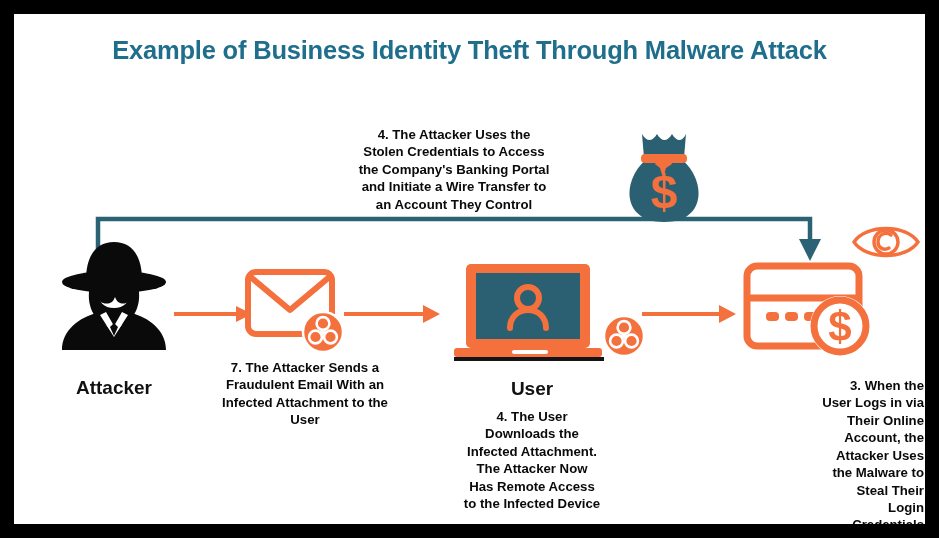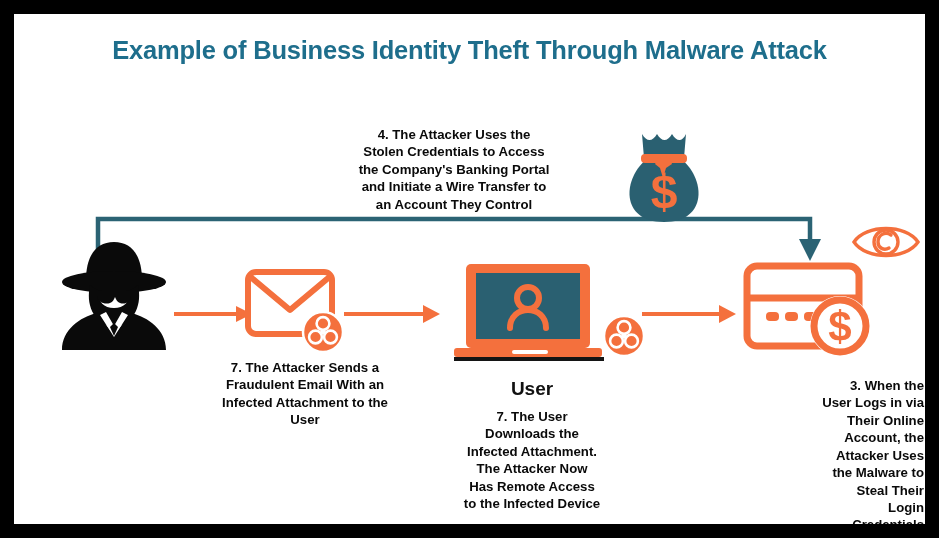--- a/index.html
+++ b/index.html
@@ -102,20 +102,21 @@
 
       <path d="M45,60 L79,60 L79,64 C79,70 73,73 68,71 C65,70 64,67 63,65
                C62,67 61,70 58,71 C53,73 45,70 45,64 Z" fill="#0a0a0a"></path>
 
       <path d="M10,118 C10,98 28,85 45,81 L62,103 L79,81 C96,85 114,98 114,118 Z" fill="#0a0a0a"></path>
 
       <path d="M48,83 L62,105 L76,83 L70,80 L62,94 L54,80 Z" fill="#ffffff"></path>
 
       <path d="M58,95 L62,104 L66,95 L62,91 Z" fill="#0a0a0a"></path>
     </svg>
+    <div class="abs bigname" id="attacker-label">Attacker</div>
 
     <svg class="abs" style="left:160px; top:288px;" width="80" height="24">
       <line x1="0" y1="12" x2="66" y2="12" stroke="#f4703d" stroke-width="4"></line>
       <polygon points="78,12 62,4 62,20" fill="#f4703d"></polygon>
     </svg>
 
     <svg class="abs" style="left:228px; top:252px;" width="108" height="90" viewBox="0 0 108 90">
       <rect x="6" y="6" width="84" height="62" rx="8" ry="8" fill="#ffffff" stroke="#f4703d" stroke-width="6"></rect>
       <path d="M11,13 L48,44 L85,13" fill="none" stroke="#f4703d" stroke-width="6" stroke-linecap="round" stroke-linejoin="round"></path>
     </svg>
@@ -197,21 +198,21 @@
 Stolen Credentials to Access
 the Company's Banking Portal
 and Initiate a Wire Transfer to
 an Account They Control</div>
 
     <div class="abs caption" id="cap1">7. The Attacker Sends a
 Fraudulent Email With an
 Infected Attachment to the
 User</div>
 
-    <div class="abs caption" id="cap2">7. The User
+    <div class="abs caption" id="cap2">4. The User
 Downloads the
 Infected Attachment.
 The Attacker Now
 Has Remote Access
 to the Infected Device</div>
 
     <div class="abs caption" id="cap3">3. When the
 User Logs in via
 Their Online
 Account, the

